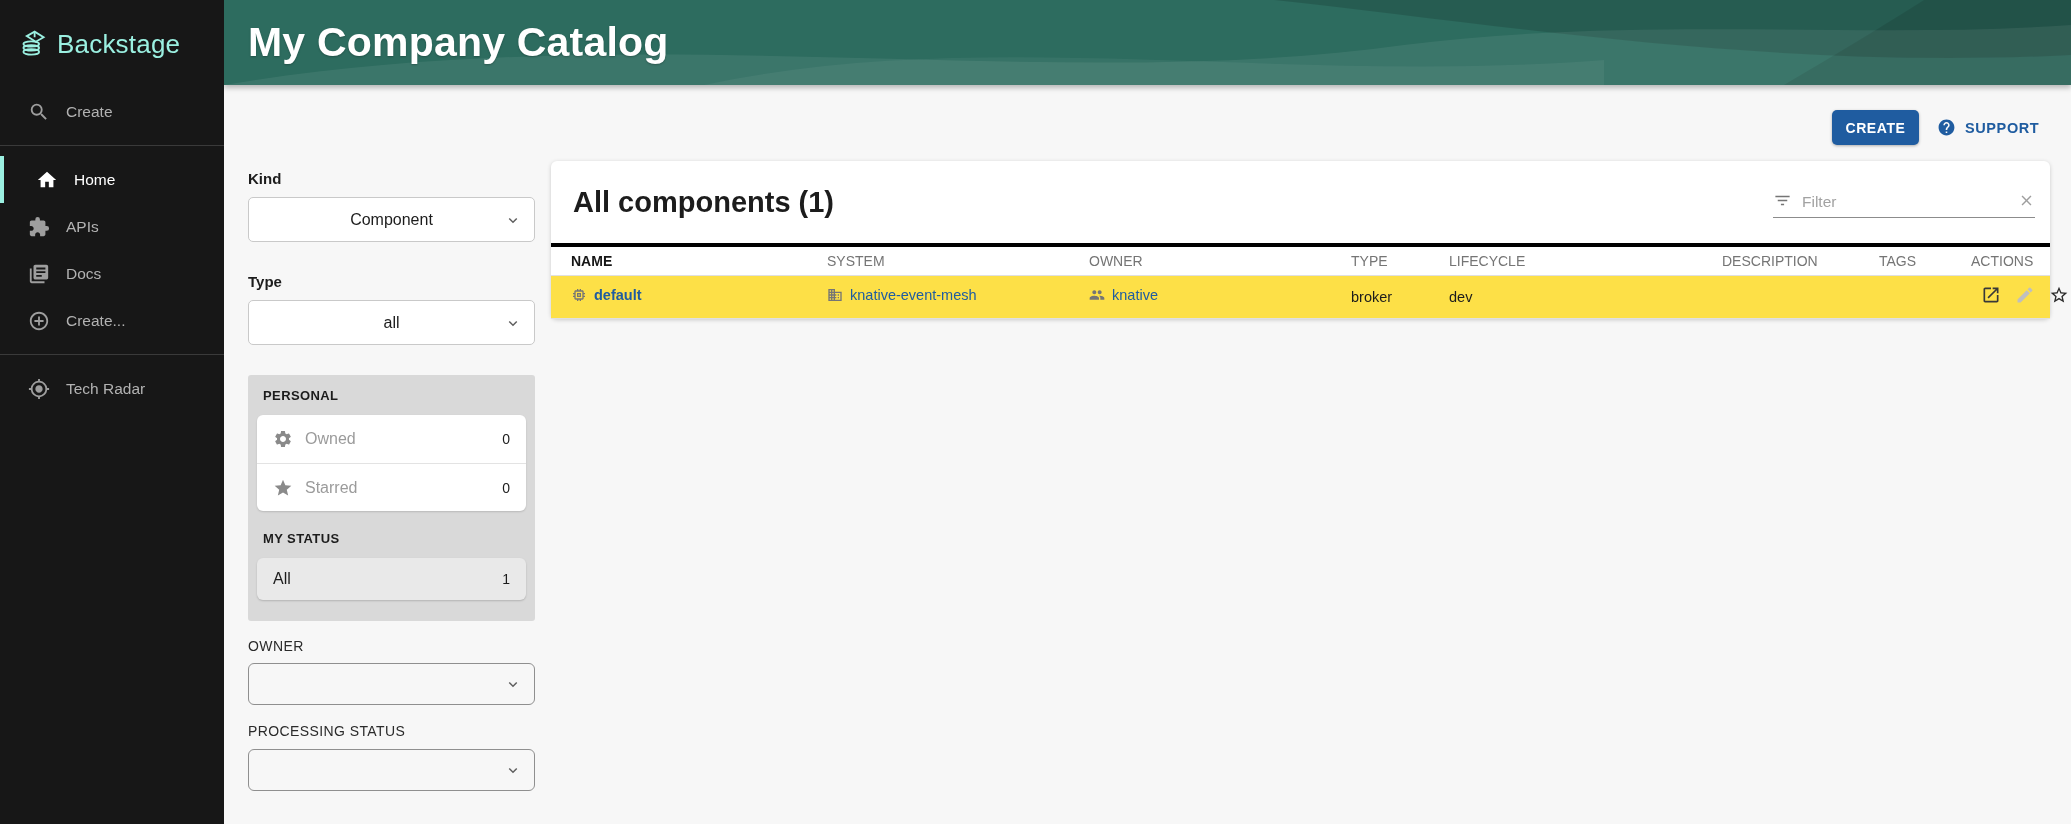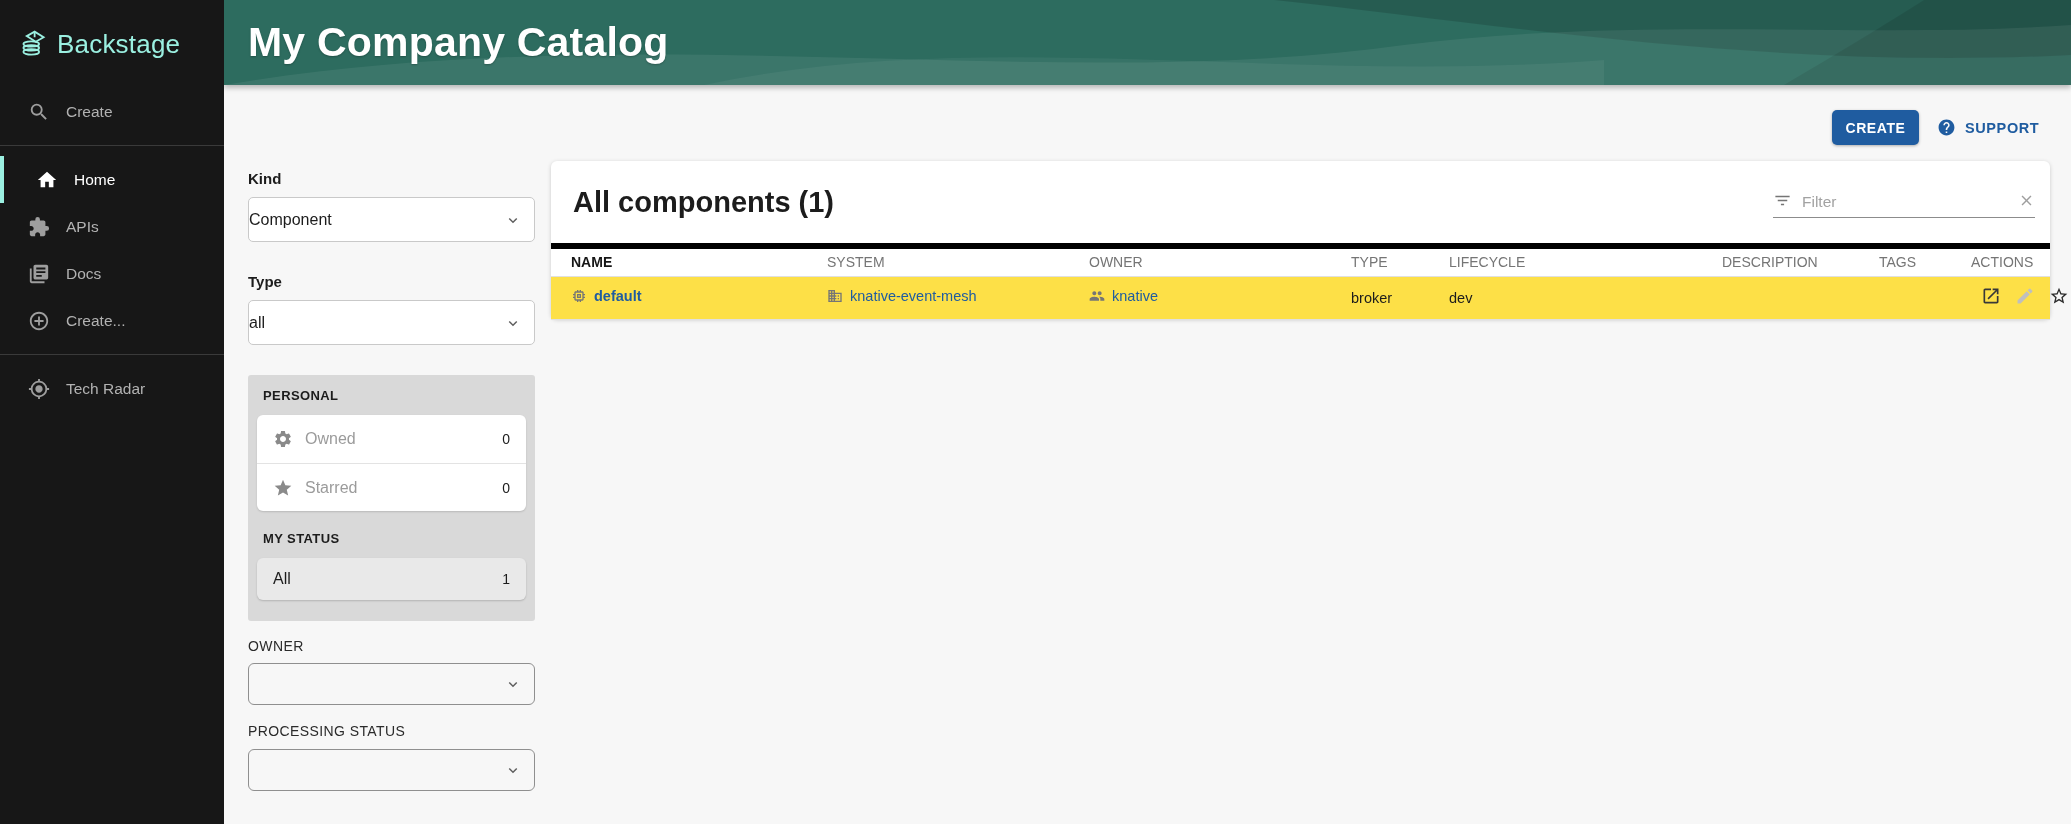--- a/index.html
+++ b/index.html
@@ -46,21 +46,21 @@
                   letter-spacing:.6px; cursor:pointer; }
   .support-link svg { width:19px; height:19px; fill:#1F5CA0; margin-right:9px; }
 
   
   .fcol { position:absolute; left:24px; top:0; width:287px; }
   .flabel { font-size:15px; font-weight:700; color:#1c1c1c; }
   .flabel.small { font-size:14px; font-weight:400; color:#2b2b2b; letter-spacing:.4px; }
   .select-box { position:relative; width:287px; height:45px; background:#ffffff;
                 border:1px solid #c9c9c9; border-radius:5px; display:flex;
                 align-items:center; font-size:16px; color:#1c1c1c;
-                cursor:pointer; }
+                cursor:pointer;justify-content:center; }
   .select-box.outline { background:transparent; border:1px solid #8f8f8f; height:42px; border-radius:6px; }
   .select-box .chev { position:absolute; right:12px; top:50%; transform:translateY(-50%);
                       width:18px; height:18px; }
   .select-box .chev svg { width:18px; height:18px; stroke:#5f5f5f; fill:none; stroke-width:2; }
 
   .gray-card { position:absolute; left:0; top:290px; width:287px; height:246px;
                background:#d9d9d9; border-radius:3px; padding:13px 9px; }
   .gc-title { font-size:13px; font-weight:700; color:#1c1c1c; letter-spacing:.4px; padding-left:6px; }
   .white-card { background:#ffffff; border-radius:6px; margin-top:12px;
                 box-shadow:0 1px 2px rgba(0,0,0,.15); overflow:hidden; }
@@ -85,21 +85,21 @@
              border-bottom:1px solid #8c8c8c; display:flex; align-items:center; }
   .tfilter .fic svg { width:19px; height:19px; fill:#757575; }
   .tfilter input { border:none; outline:none; background:transparent; flex:1;
                    font-family:inherit; font-size:15.5px; color:#333; margin-left:10px; }
   .tfilter input::placeholder { color:#a2a2a2; }
   .tfilter .clr svg { width:17px; height:17px; fill:#9e9e9e; cursor:pointer; }
 
   table.cat { position:absolute; left:0; top:82px; width:1499px; border-collapse:collapse;
               table-layout:fixed; }
   table.cat th { height:30px; text-align:left; font-size:14px; font-weight:500;
-                 color:#757575; border-top:6px solid #000000; border-bottom:1px solid #e0e0e0;
+                 color:#757575; border-top:4px solid #000000; border-bottom:1px solid #e0e0e0;
                  white-space:nowrap; }
   table.cat th.sorted { color:#161616; font-weight:700; }
   table.cat td { height:43px; background:#fde047; border-bottom:1px solid #e0e0e0;
                  font-size:14.5px; color:#1c1c1c; white-space:nowrap; }
   th.c-name, td.c-name { padding-left:20px; }
   a.ent { color:#1F5CA0; text-decoration:none; cursor:pointer; }
   a.ent.bold { font-weight:700; }
   .cell-ic { display:inline-block; vertical-align:-3px; margin-right:7px; }
   .cell-ic svg { width:16px; height:16px; fill:#757575; }
   td.c-actions { text-align:right; padding-right:12px; }

